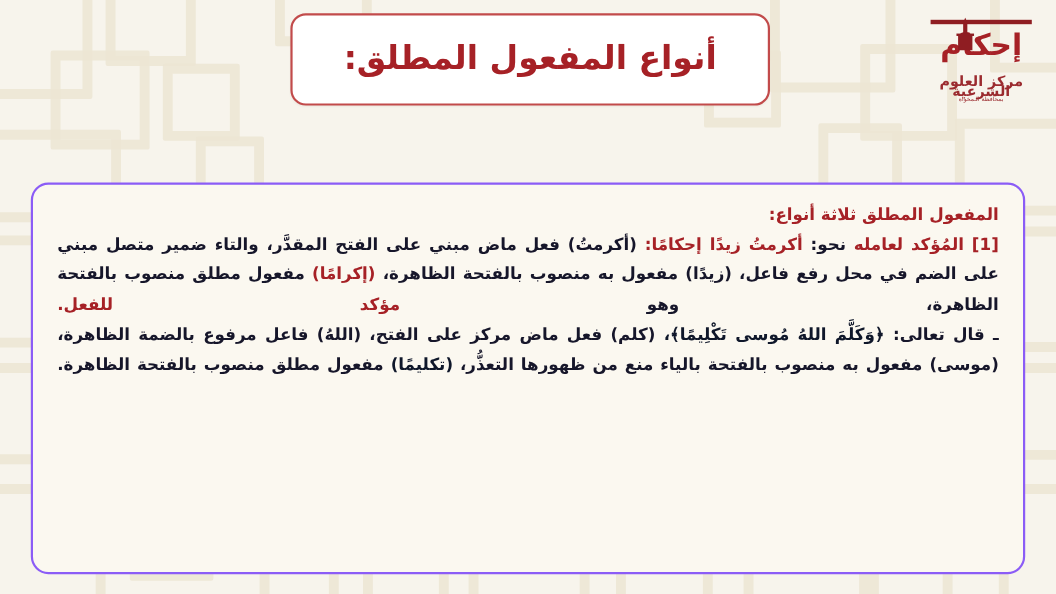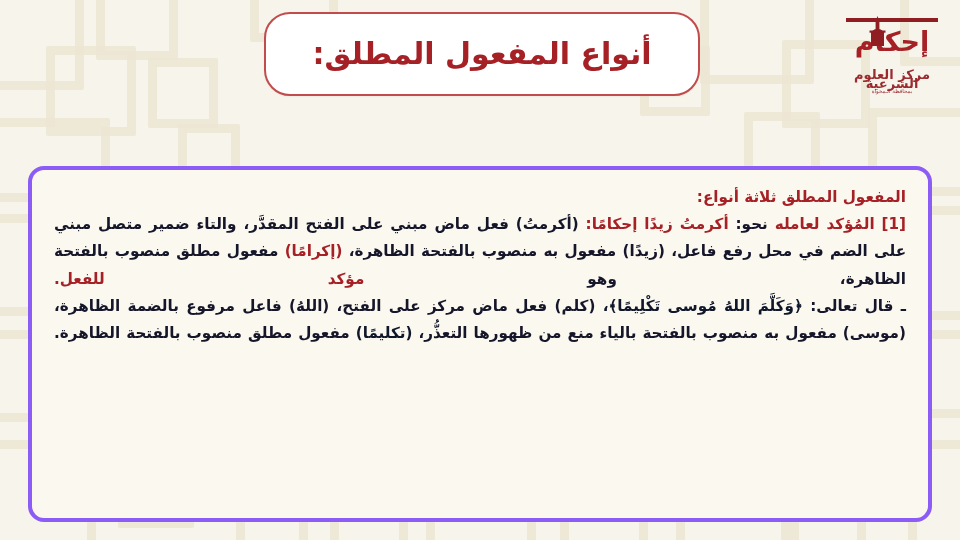--- a/index.html
+++ b/index.html
@@ -11,21 +11,21 @@
 
   
   .bg-pattern{position:absolute;inset:0;overflow:hidden;z-index:0;}
   .bg-pattern i{position:absolute;display:block;border:9px solid #ece5d4;opacity:.85;}
   .bg-pattern i.sq{border-radius:2px;}
 
   
   .title-pill{
     position:absolute;left:264px;top:12px;width:432px;height:80px;
     background:#ffffff;border:2px solid #c2someone;
-    border:2px solid #c24b4b;border-radius:26px;
+    border:2px solid #c24b4b;border-radius:14px;
     display:flex;align-items:center;justify-content:center;
     box-shadow:0 1px 2px rgba(0,0,0,.04);
     z-index:3;
   }
   .title-pill .t{
     color:#a62126;font-size:30px;font-weight:700;letter-spacing:0;
     line-height:1;white-space:nowrap;
     font-family:"DejaVu Sans","Liberation Sans",sans-serif;
   }
 
@@ -45,21 +45,21 @@
   }
   .logo-sub{
     color:#9b2b2f;font-size:13px;line-height:9px;text-align:center;width:100%;
     font-weight:700;
   }
   .logo-sub2{color:#9b2b2f;font-size:5.5px;line-height:7px;text-align:center;width:100%;}
 
   
   .card{
     position:absolute;left:28px;top:166px;width:904px;height:356px;
-    background:#fbf8f0;border:4px solid #8b5cf6;border-radius:16px;
+    background:#fbf8f0;border:2px solid #8b5cf6;border-radius:16px;
     box-sizing:border-box;padding:14px 22px 10px 22px;
     z-index:2;
   }
   .body-text{
     direction:rtl;text-align:right;
     color:#1d1d2e;
     font-size:15.2px;line-height:27.2px;font-weight:700;
     font-family:"DejaVu Sans","Liberation Sans",sans-serif;
   }
   .body-text p{margin:0;}

